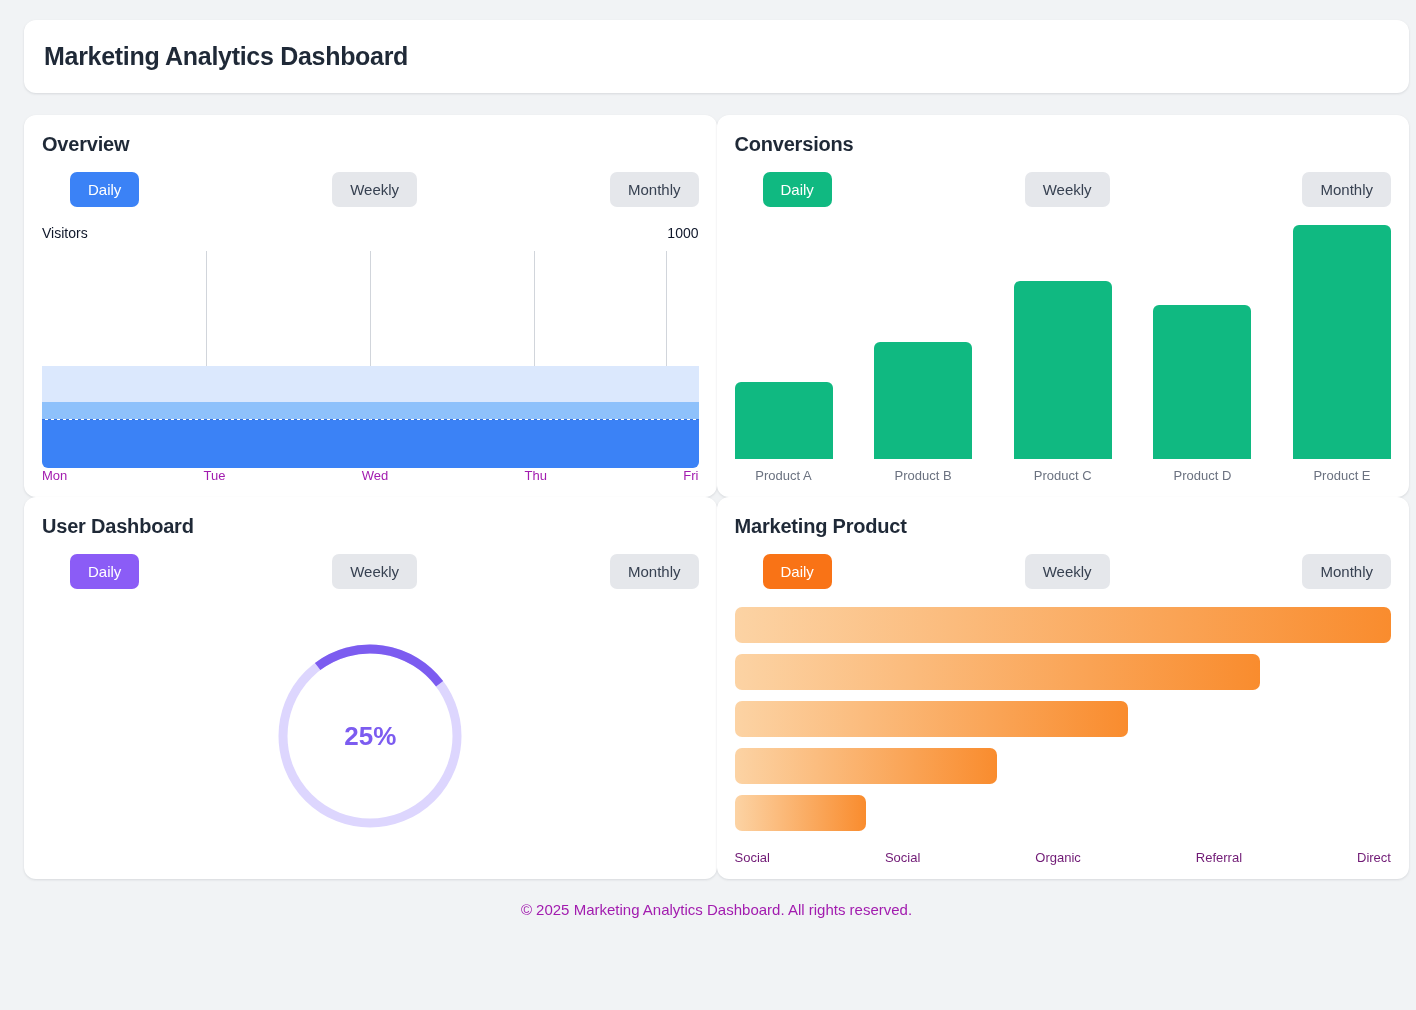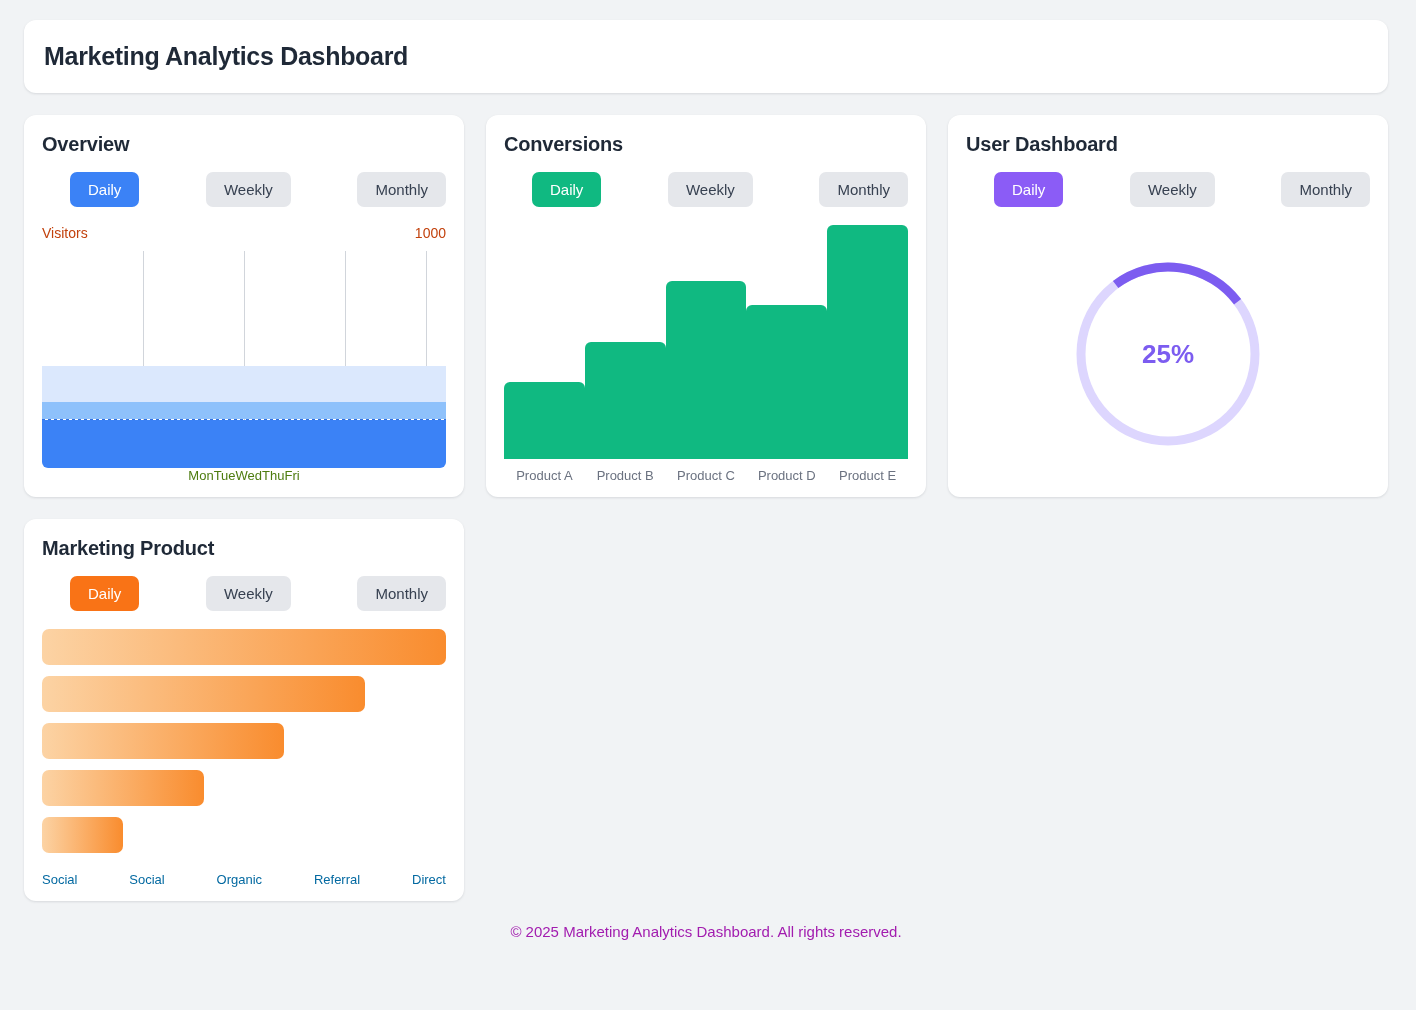--- a/index.html
+++ b/index.html
@@ -8,21 +8,21 @@
     width: 1416px;
     height: 1010px;
     background: #f1f3f5;
     font-family: "Liberation Sans", sans-serif;
     -webkit-font-smoothing: antialiased;
   }
 
   .page {
     width: 1416px;
     height: 1010px;
-    padding: 20px 28px 0 24px;
+    padding: 20px 7px 0 24px;
     display: flex;
     flex-direction: column;
   }
 
   
   .header-card {
     background: #ffffff;
     border-radius: 12px;
     box-shadow: 0 1px 3px rgba(16,24,40,0.08), 0 1px 2px rgba(16,24,40,0.04);
     padding: 22px 20px 22px 20px;
@@ -31,23 +31,22 @@
   .header-title {
     font-size: 25px;
     font-weight: bold;
     color: #1f2937;
     letter-spacing: -0.3px;
   }
 
   
   .grid {
     display: grid;
-    grid-template-columns: 1fr 1fr 1fr;
+    grid-template-columns: 1fr 1fr;
     grid-template-rows: 382px 382px;
-    gap: 22px;
   }
 
   .card {
     background: #ffffff;
     border-radius: 12px;
     box-shadow: 0 1px 3px rgba(16,24,40,0.08), 0 1px 2px rgba(16,24,40,0.04);
     padding: 18px 18px 14px 18px;
     display: flex;
     flex-direction: column;
     overflow: hidden;
@@ -85,21 +84,21 @@
   .tab-purple.active { background: #8b5cf6; }
   .tab-orange.active { background: #f97316; }
 
   
   .chart-body { flex: 1; display: flex; flex-direction: column; }
 
   .axis-top {
     display: flex;
     justify-content: space-between;
     font-size: 14px;
-    color: #c2410c;
+    color: #0f172a;
     margin-bottom: 10px;
   }
 
   .plot {
     position: relative;
     flex: 1;
     min-height: 0;
   }
   .gridlines {
     position: absolute;
@@ -122,23 +121,23 @@
   .band { width: 100%; }
   .band-divider {
     width: 100%;
     height: 1px;
     background-image: linear-gradient(to right,#2f6fe0 0 3px, transparent 3px 6px);
     background-size: 6px 1px;
   }
 
   .axis-bottom {
     display: flex;
-    justify-content: center;
+    justify-content: space-between;
     font-size: 13px;
-    color: #4d7c0f;
+    color: #a21caf;
     margin-top: 0;
   }
 
   
   .vbars {
     flex: 1;
     display: flex;
     justify-content: space-between;
     align-items: flex-end;
     min-height: 0;
@@ -197,21 +196,21 @@
   .hbar {
     height: 36px;
     border-radius: 7px;
     background-image: linear-gradient(to right, #fcd3a4, #f98c2e);
   }
   .hlabels {
     display: flex;
     justify-content: space-between;
     margin-top: 10px;
     font-size: 13px;
-    color: #0369a1;
+    color: #701a75;
   }
 
   
   .footer {
     text-align: center;
     font-size: 15px;
     color: #a21caf;
     padding: 22px 0 0 0;
   }
 </style>

